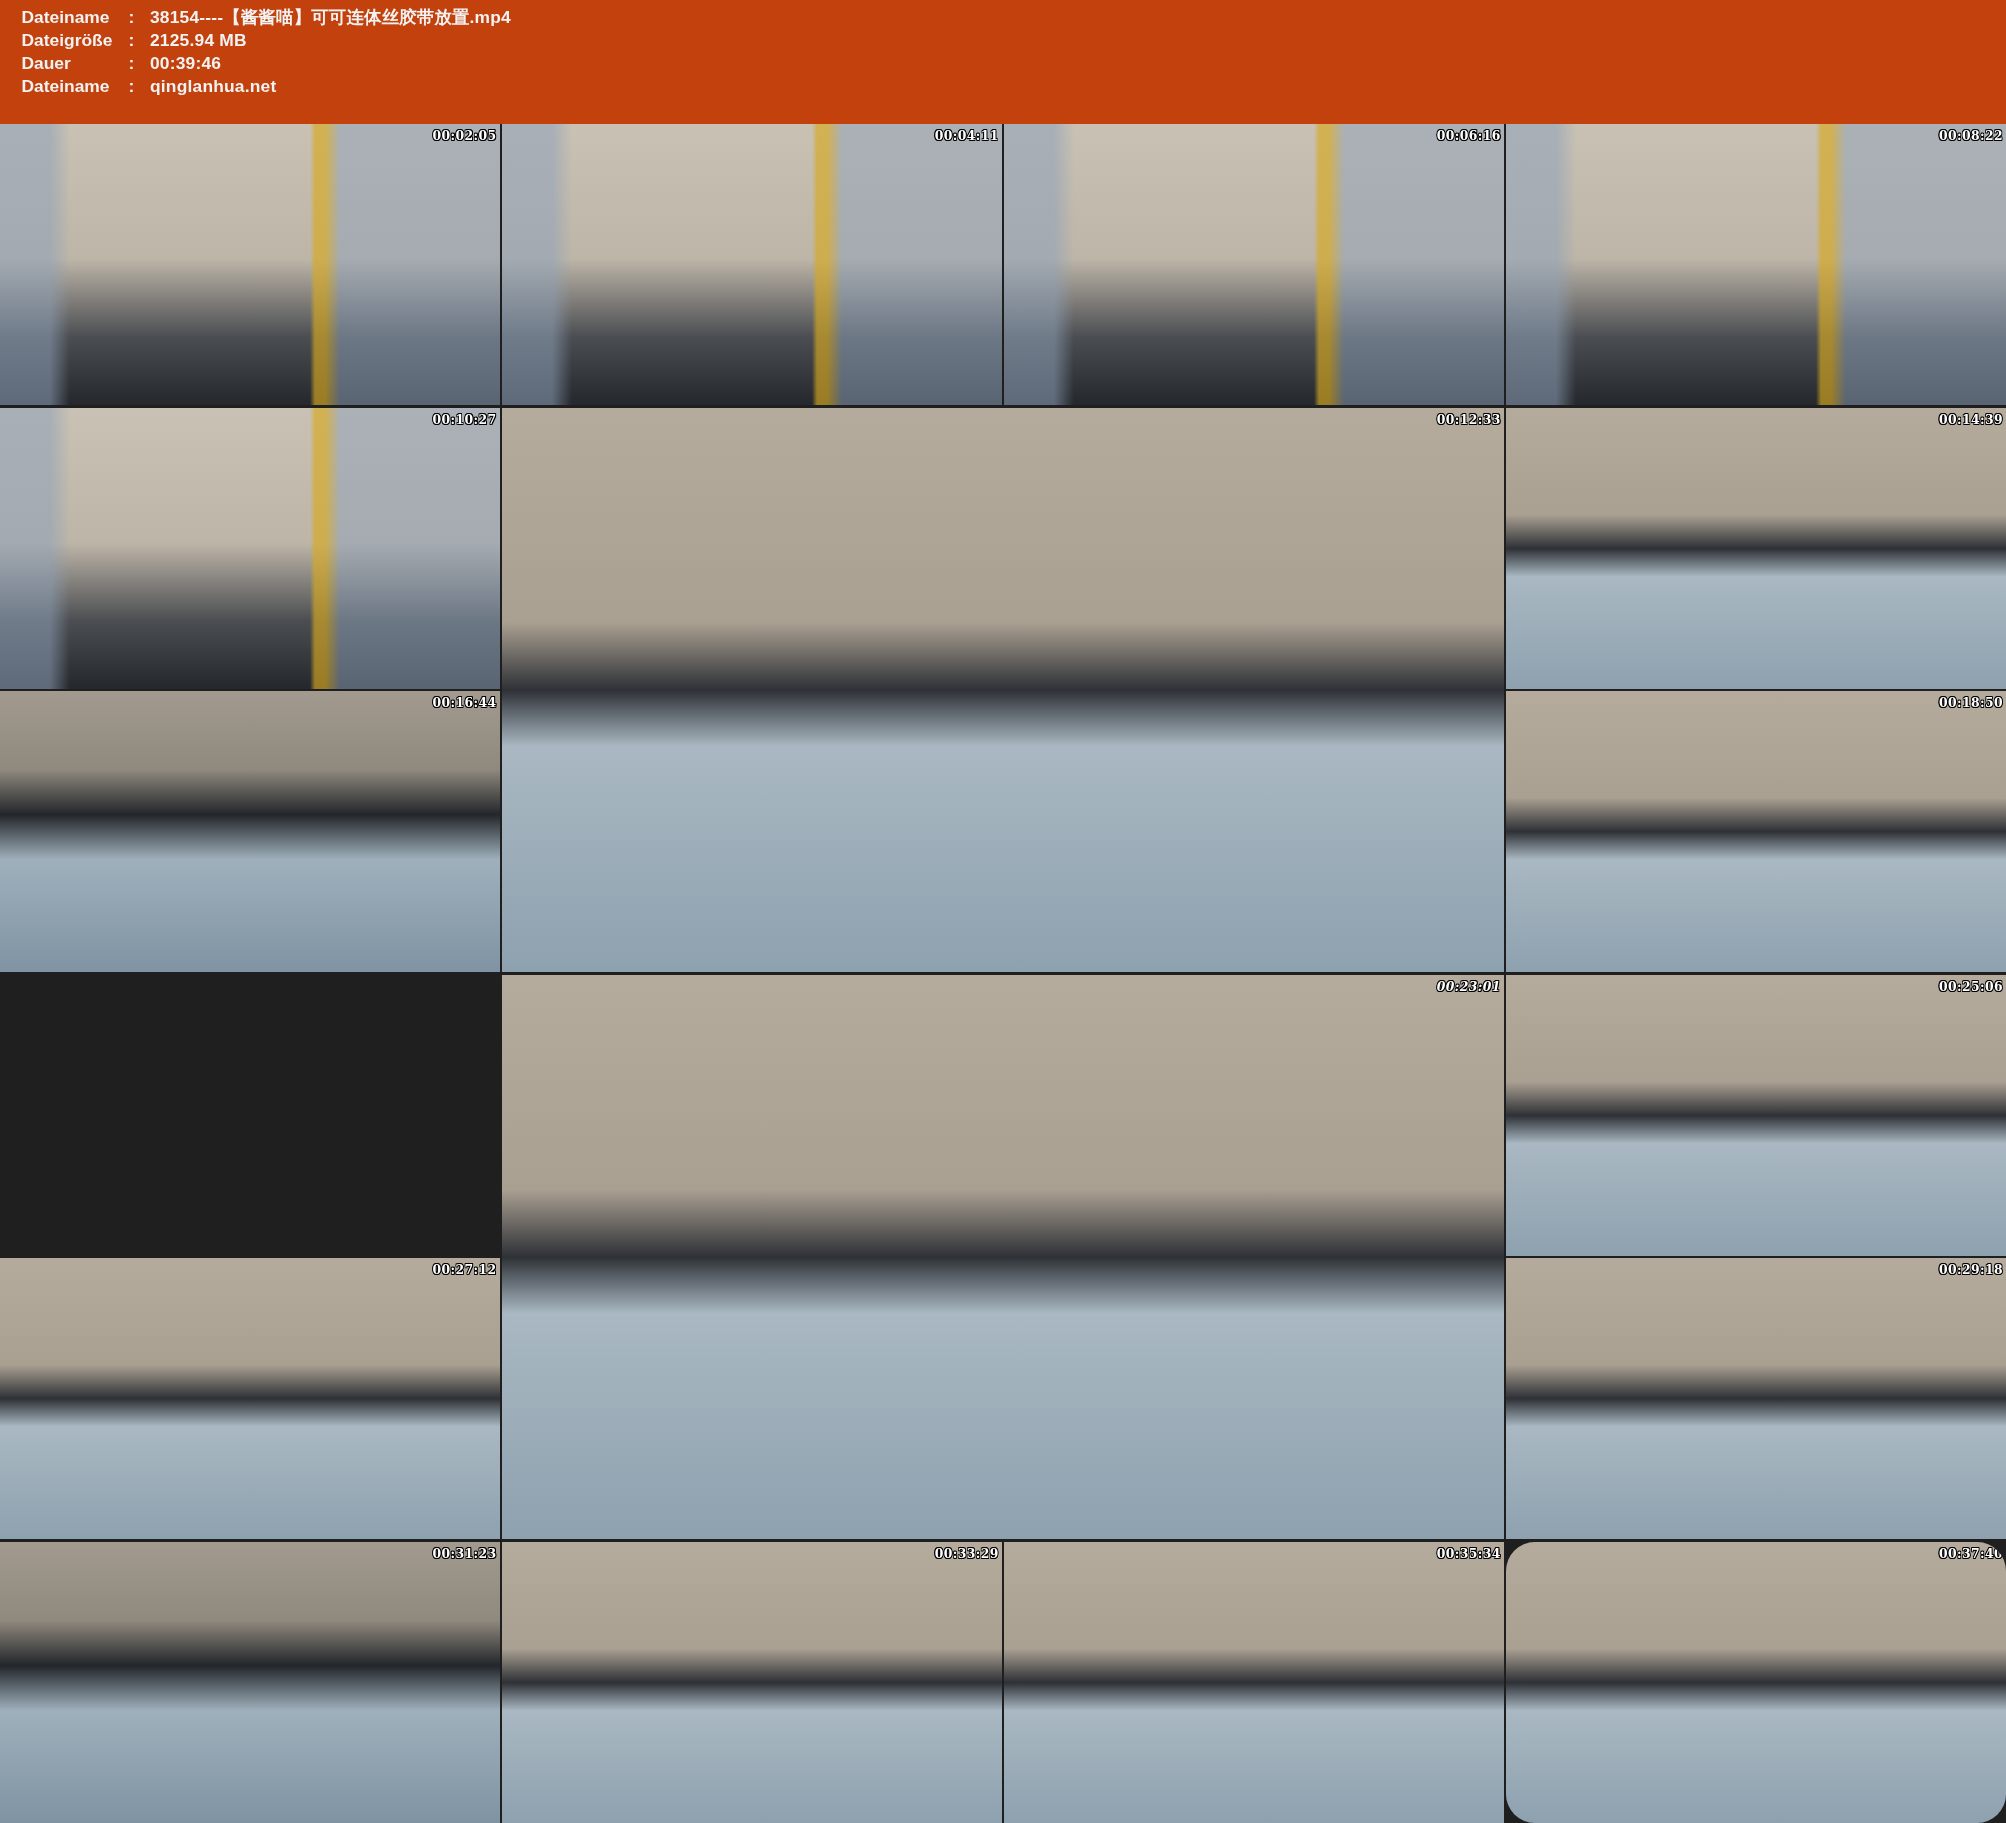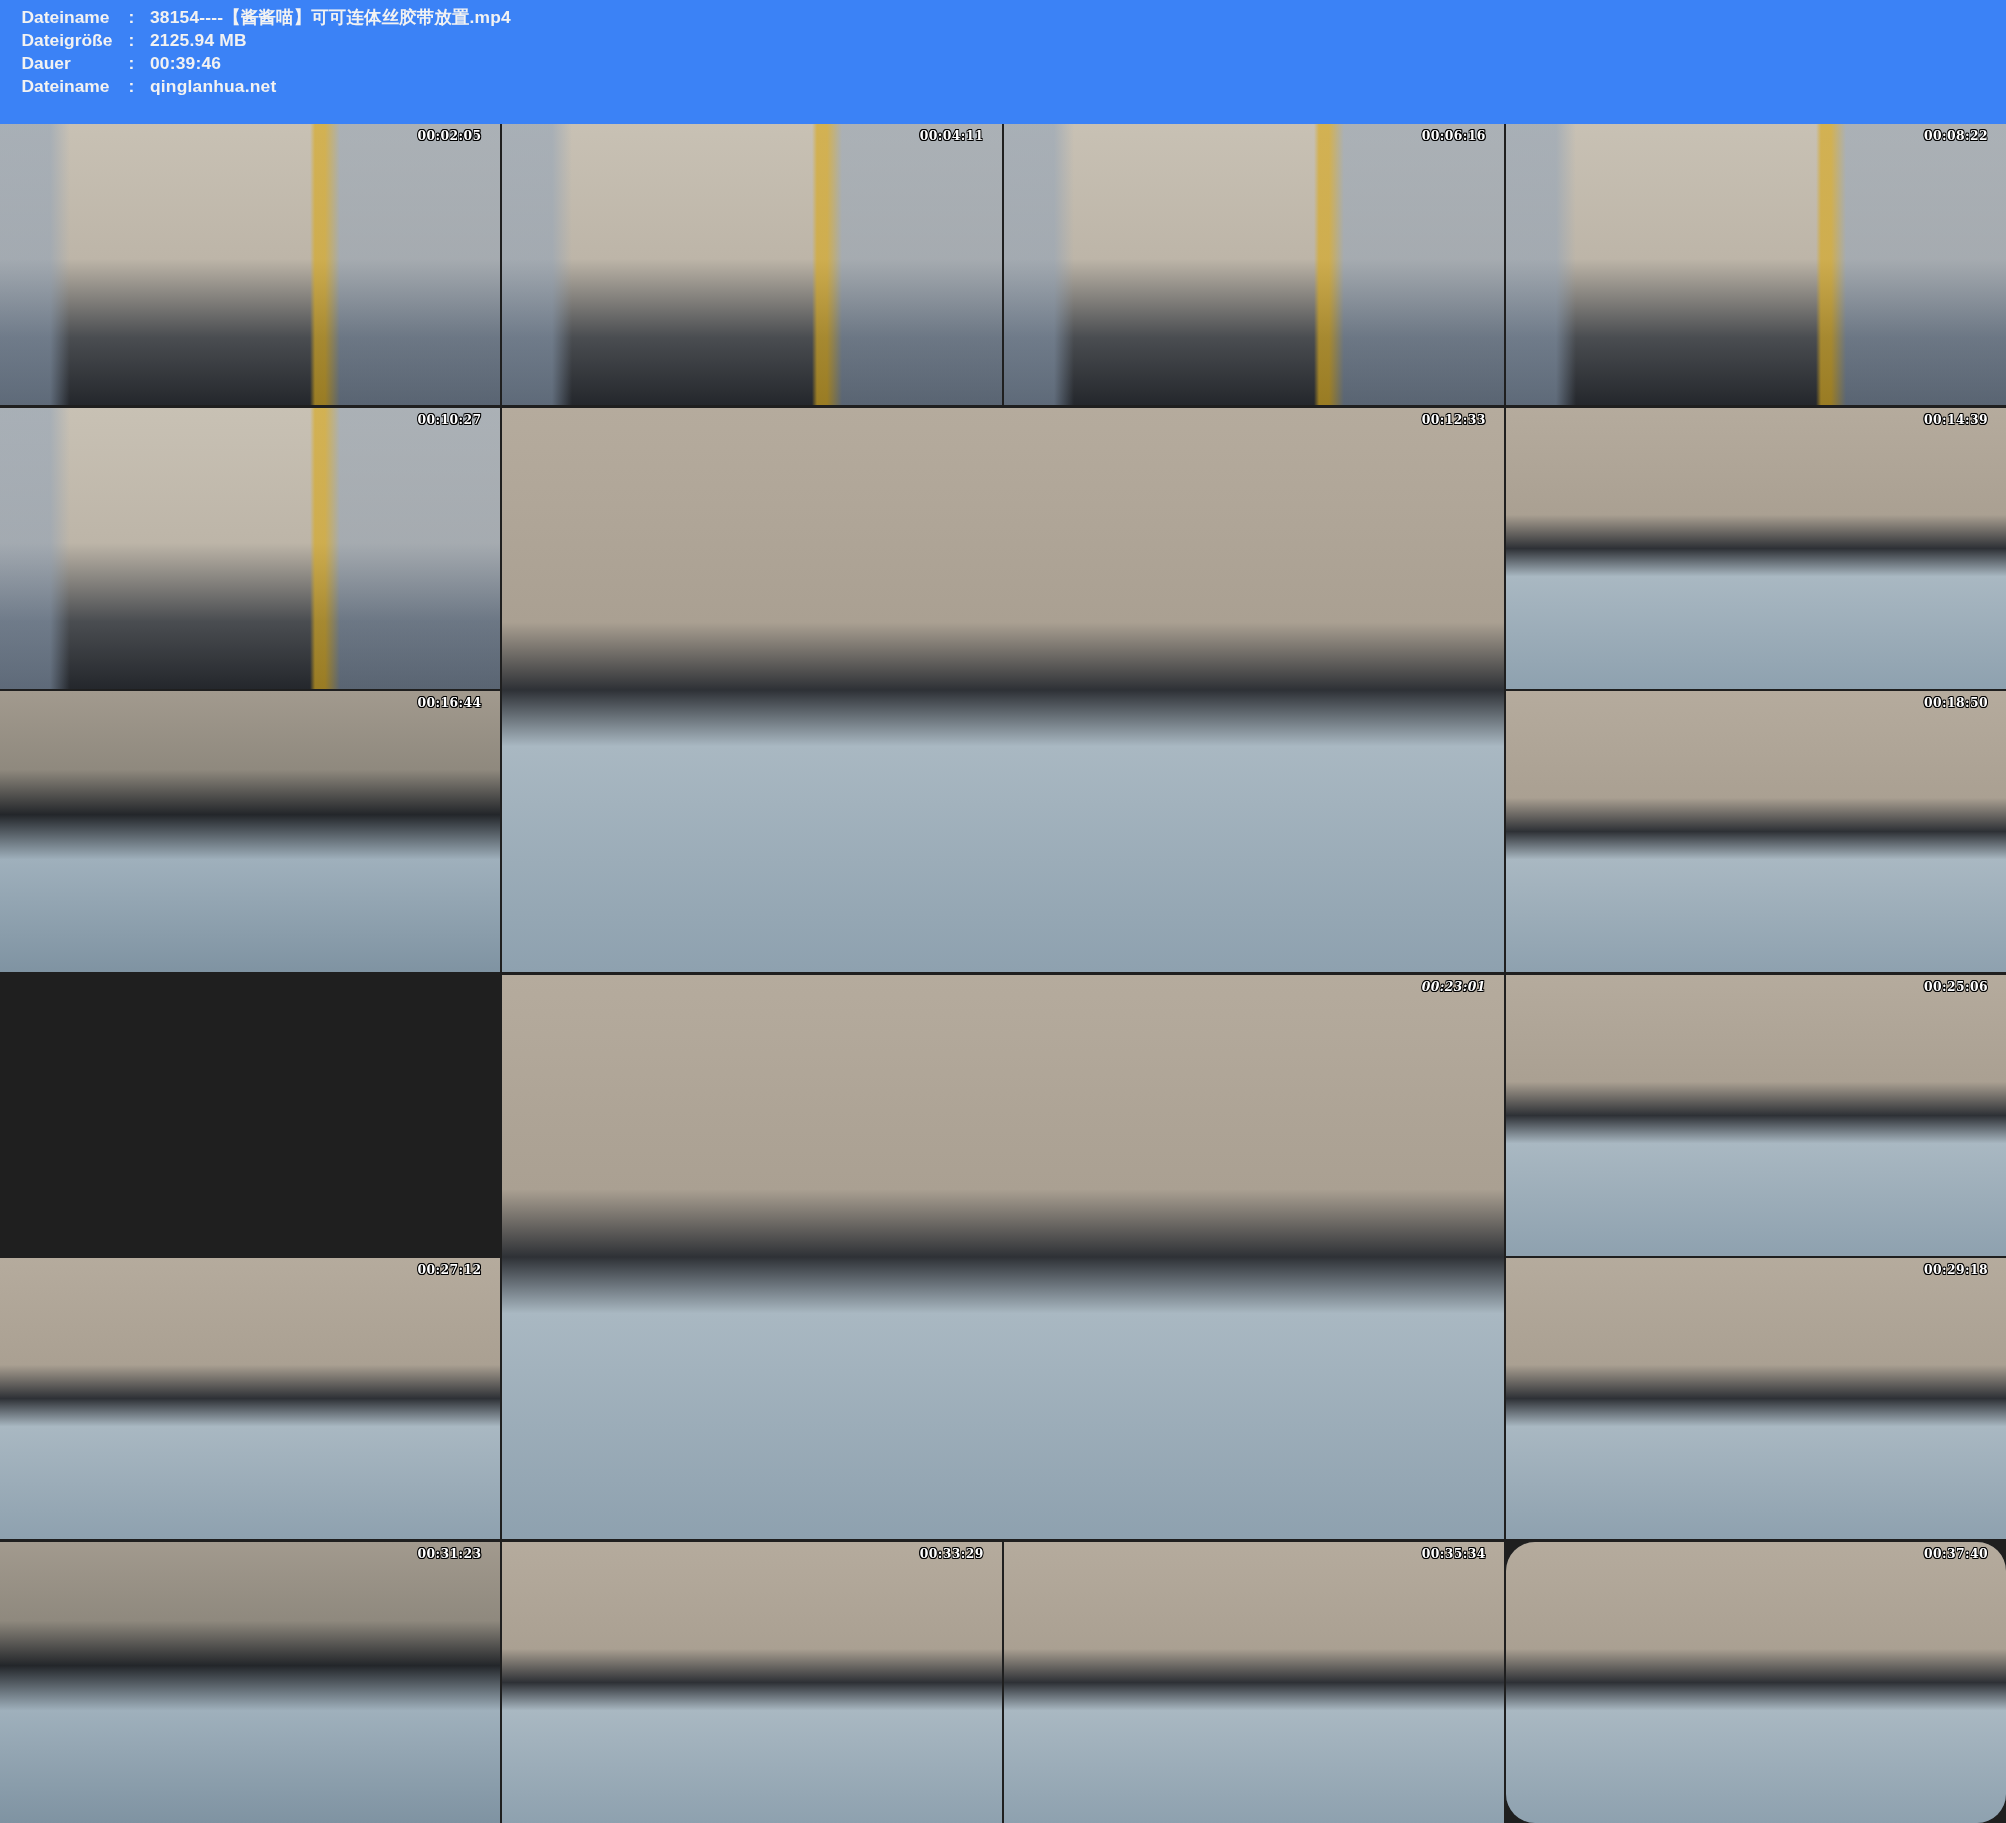--- a/index.html
+++ b/index.html
@@ -9,21 +9,21 @@
     height: 1823px;
     background: #1f1f1f;
     font-family: "Liberation Sans", sans-serif;
     overflow: hidden;
   }
   .sheet { width: 2006px; height: 1823px; display: flex; flex-direction: column; }
 
   
   .header {
     height: 124px;
-    background: #3b82f6;
+    background: #c2410c;
     color: #f2f2f2;
     padding: 5.8px 0 0 21.5px;
     flex: 0 0 auto;
   }
   .info-row { line-height: 23px; font-size: 17.4px; font-weight: bold; white-space: nowrap; }
   .info-label { display: inline-block; width: 107px; }
   .info-colon { display: inline-block; width: 21.5px; text-align: left; }
   .info-value { letter-spacing: 0.2px; }
 
   
@@ -58,21 +58,21 @@
       linear-gradient(180deg, #b5ab9d 0%, #aaa092 38%, #2e3136 50%, #a9b8c2 60%, #8ea1af 100%);
   }
   .tone-bed-dark .ph {
     background:
       linear-gradient(180deg, #a29a8e 0%, #8f897e 28%, #23262a 44%, #9fb0bc 60%, #7f93a2 100%);
   }
 
   .stamp {
     position: absolute;
     top: 4.1px;
-    right: 18px;
+    right: 3px;
     font-family: "DejaVu Serif", serif;
     font-weight: bold;
     font-size: 12.4px;
     letter-spacing: 0.4px;
     color: #ffffff;
     text-shadow:
       -0.8px -0.8px 0 #000, 0.8px -0.8px 0 #000,
       -0.8px  0.8px 0 #000, 0.8px  0.8px 0 #000,
        0   -0.8px 0 #000, 0    0.8px 0 #000,
       -0.8px  0   0 #000, 0.8px  0   0 #000;

